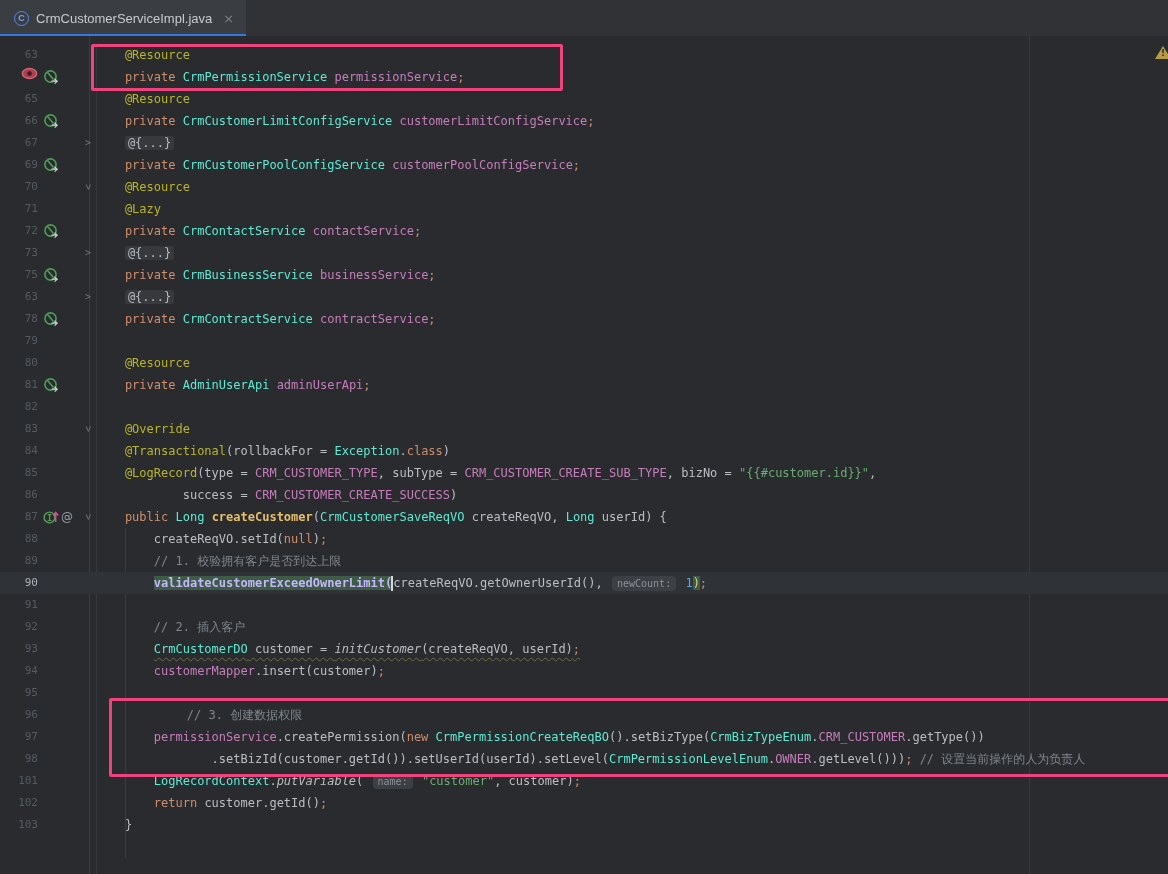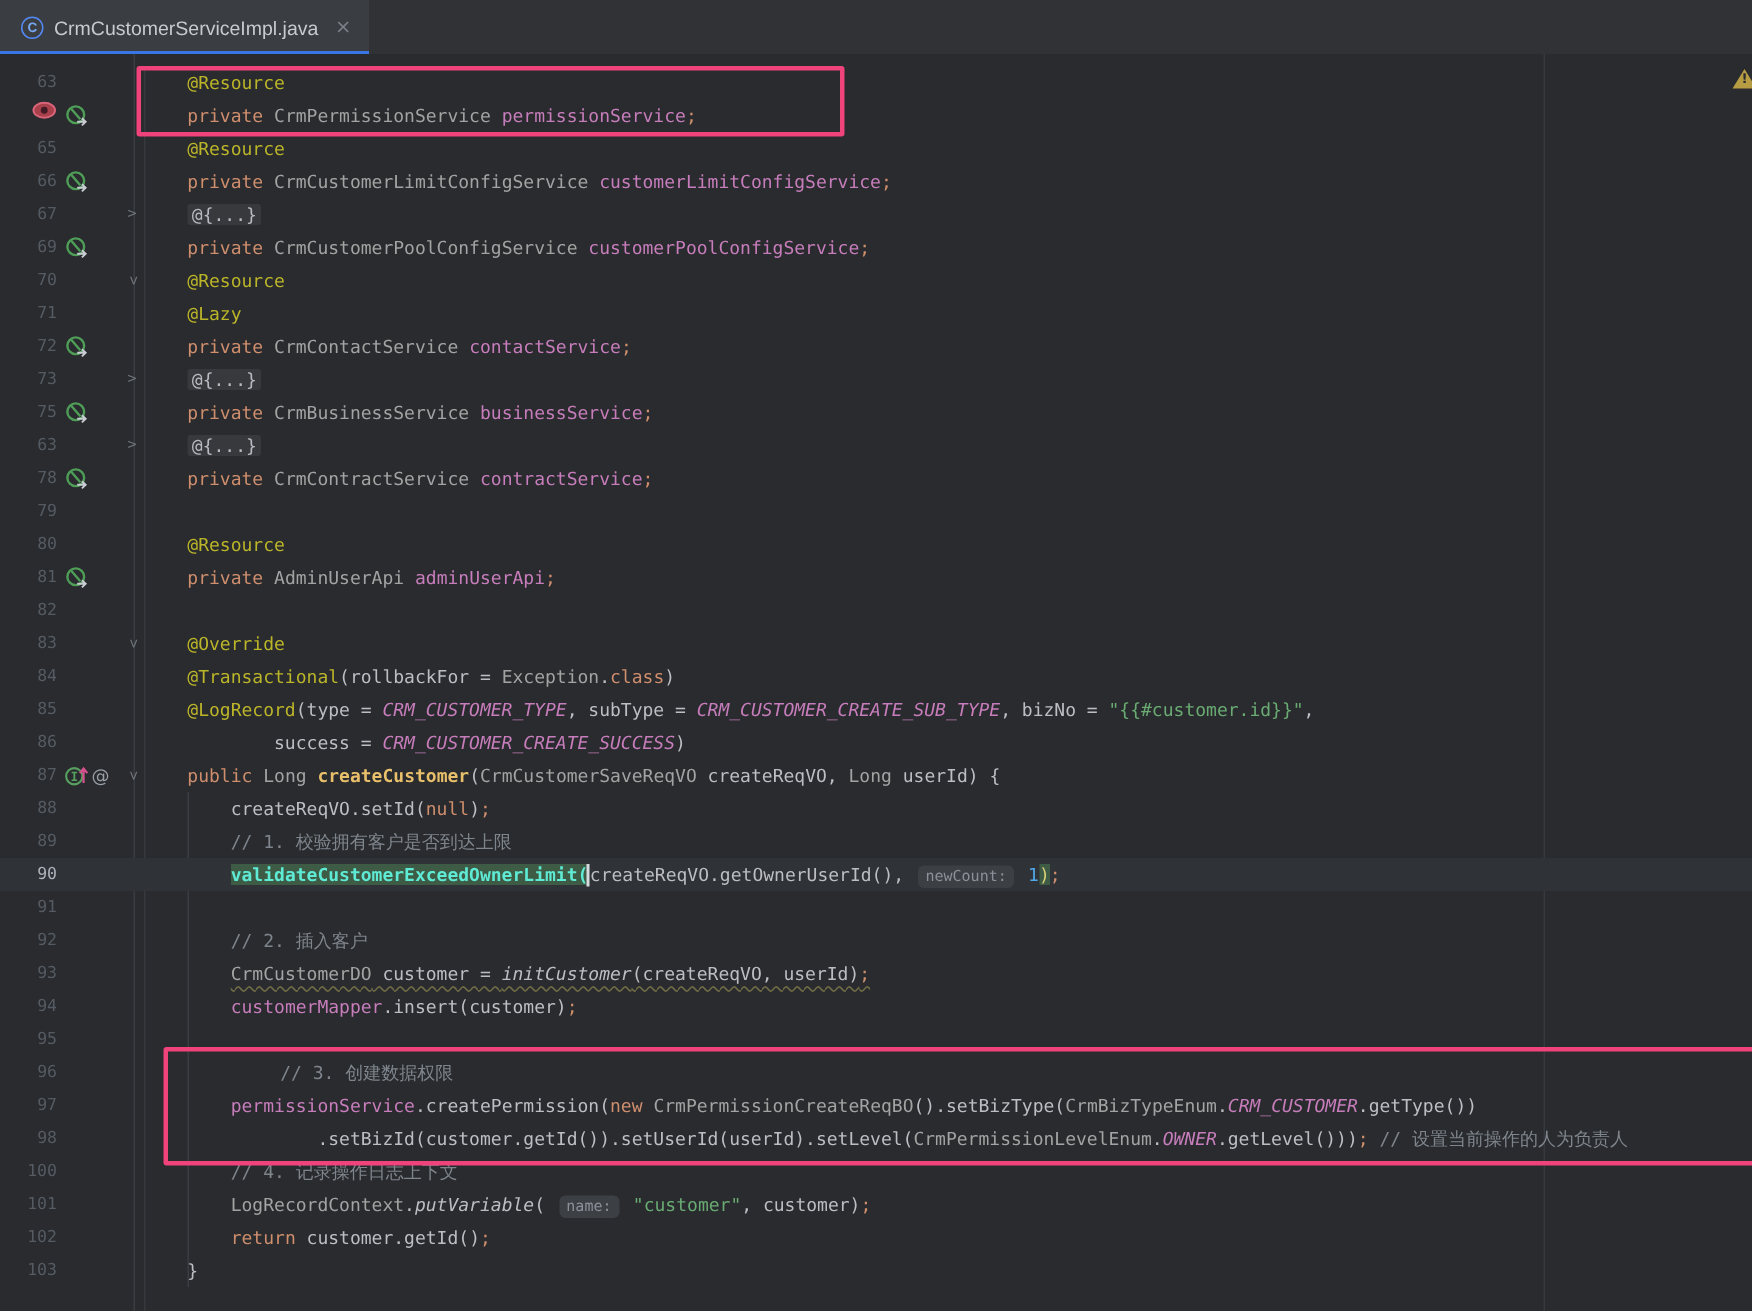--- a/index.html
+++ b/index.html
@@ -27,30 +27,30 @@
   .lnum{width:38px;text-align:right;font-size:11px;color:#555B63;flex:0 0 38px}
   .cur .lnum{color:#ADB2BB}
   .gicons{display:flex;align-items:center;gap:2px;margin-left:5px;height:22px}
   .gfold{position:absolute;right:1px;width:14px;text-align:center;color:#70757C;font-size:10px}
   .rot{display:inline-block;transform:rotate(90deg)}
   .code{color:#BCBEC4}
   
   .d{color:#BCBEC4}
   .ann{color:#BBB529}
   .kw{color:#CF8E6D}
-  .cls{color:#a3a3a3}
+  .cls{color:#5eead4}
   .fld{color:#C77DBB}
-  .con{color:#C77DBB;font-style:italic}
+  .con{color:#C77DBB;}
   .mth{color:#E8BF6A;font-weight:bold}
   .str{color:#6AAB73}
   .num{color:#4FA8E8}
   .cmt{color:#7F858D}
   .semi{color:#CF8E6D}
   .sit{color:#BCBEC4;font-style:italic}
-  .hlm{background:#3E5B45;color:#5eead4;font-weight:bold}
+  .hlm{background:#3E5B45;color:#c4b5fd;font-weight:bold}
   .hlp{background:#3E5B45;color:#D9CE78}
   .caret{display:inline-block;width:2px;height:15px;background:#D6D9DE;vertical-align:middle;margin-left:-1px}
   .inl{background:#3C4045;color:#8B9099;font-size:10px;border-radius:4px;padding:2px 5px;margin:0 2px}
   .foldp{background:#37393D;color:#B7BBC1;border-radius:2px;padding:0 3px}
   .wavy{text-decoration:underline wavy #6E6B45 1px;text-underline-offset:4px}
   
   .vline{position:absolute;width:1px;pointer-events:none}
   .gsep{left:89px;top:0;bottom:0;background:#393C40}
   .g0{left:96px;top:8px;bottom:0;background:#35383C}
   .g1{left:125px;top:492px;height:330px;background:#393C40}
@@ -143,21 +143,20 @@
       <div class="row"><div class="gutter"><span class="lnum">89</span></div><div class="code" style="padding-left: 8ch;"><span><span class="cmt">// 1. 校验拥有客户是否到达上限</span></span></div></div>
       <div class="row cur"><div class="gutter"><span class="lnum">90</span></div><div class="code" style="padding-left: 8ch;"><span><span class="hlm">validateCustomerExceedOwnerLimit(</span><span class="caret"></span><span class="d">createReqVO.getOwnerUserId(), </span><span class="inl">newCount:</span><span class="d"> </span><span class="num">1</span><span class="hlp">)</span><span class="semi">;</span></span></div></div>
       <div class="row"><div class="gutter"><span class="lnum">91</span></div><div class="code" style="padding-left: 8ch;"><span></span></div></div>
       <div class="row"><div class="gutter"><span class="lnum">92</span></div><div class="code" style="padding-left: 8ch;"><span><span class="cmt">// 2. 插入客户</span></span></div></div>
       <div class="row"><div class="gutter"><span class="lnum">93</span></div><div class="code" style="padding-left: 8ch;"><span class="wavy"><span class="cls">CrmCustomerDO</span><span class="d"> customer = </span><span class="sit">initCustomer</span><span class="d">(createReqVO, userId)</span><span class="semi">;</span></span></div></div>
       <div class="row"><div class="gutter"><span class="lnum">94</span></div><div class="code" style="padding-left: 8ch;"><span><span class="fld">customerMapper</span><span class="d">.insert(customer)</span><span class="semi">;</span></span></div></div>
       <div class="row"><div class="gutter"><span class="lnum">95</span></div><div class="code" style="padding-left: 8ch;"><span></span></div></div>
       <div class="row"><div class="gutter"><span class="lnum">96</span></div><div class="code" style="padding-left: 8ch; margin-left: 33px;"><span><span class="cmt">// 3. 创建数据权限</span></span></div></div>
       <div class="row"><div class="gutter"><span class="lnum">97</span></div><div class="code" style="padding-left: 8ch;"><span><span class="fld">permissionService</span><span class="d">.createPermission(</span><span class="kw">new</span><span class="d"> </span><span class="cls">CrmPermissionCreateReqBO</span><span class="d">().setBizType(</span><span class="cls">CrmBizTypeEnum</span><span class="d">.</span><span class="con">CRM_CUSTOMER</span><span class="d">.getType())</span></span></div></div>
       <div class="row"><div class="gutter"><span class="lnum">98</span></div><div class="code" style="padding-left: 8ch;"><span><span class="d">        .setBizId(customer.getId()).setUserId(userId).setLevel(</span><span class="cls">CrmPermissionLevelEnum</span><span class="d">.</span><span class="con">OWNER</span><span class="d">.getLevel()))</span><span class="semi">;</span><span class="cmt"> // 设置当前操作的人为负责人</span></span></div></div>
-      <div class="row"><div class="gutter"><span class="lnum">100</span></div><div class="code" style="padding-left: 8ch;"><span><span class="cmt">// 4. 记录操作日志上下文</span></span></div></div>
       <div class="row"><div class="gutter"><span class="lnum">101</span></div><div class="code" style="padding-left: 8ch;"><span><span class="cls">LogRecordContext</span><span class="d">.</span><span class="sit">putVariable</span><span class="d">( </span><span class="inl">name:</span><span class="d"> </span><span class="str">"customer"</span><span class="d">, customer)</span><span class="semi">;</span></span></div></div>
       <div class="row"><div class="gutter"><span class="lnum">102</span></div><div class="code" style="padding-left: 8ch;"><span><span class="kw">return</span><span class="d"> customer.getId()</span><span class="semi">;</span></span></div></div>
       <div class="row"><div class="gutter"><span class="lnum">103</span></div><div class="code" style="padding-left: 4ch;"><span><span class="d">}</span></span></div></div>
     </div>
   <div class="abox box1"></div>
   <div class="abox box2"></div>
   <div class="warn"></div>
 </div>
 
 </body></html>

